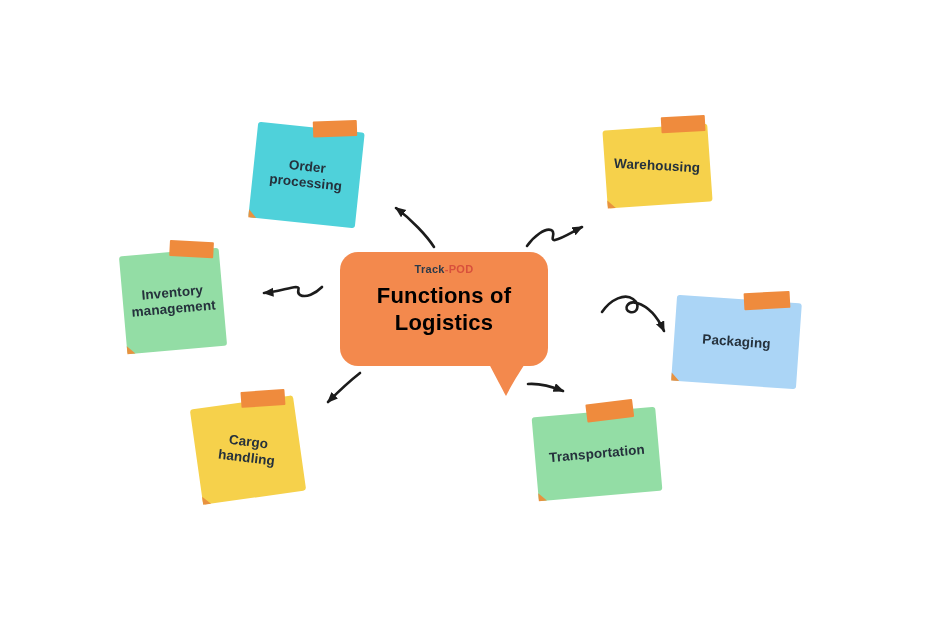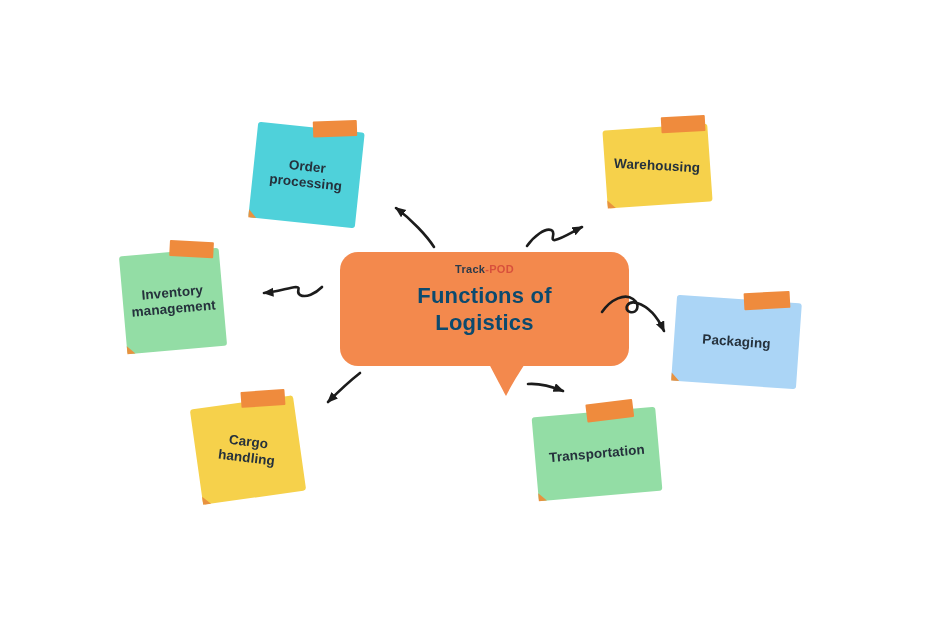--- a/index.html
+++ b/index.html
@@ -2,32 +2,32 @@
 <html><head>
 <meta charset="utf-8">
 <style>
   html,body{margin:0;padding:0;background:#ffffff;}
   #canvas{
     position:relative;width:926px;height:617px;background:#ffffff;
     overflow:hidden;font-family:"Liberation Sans",sans-serif;
   }
   
   .bubble{
-    position:absolute;left:340px;top:252px;width:289px;height:114px;
+    position:absolute;left:340px;top:252px;width:208px;height:114px;
     background:#f3894d;border-radius:18px;z-index:3;
     display:flex;flex-direction:column;align-items:center;
   }
   .brand{
     margin-top:11px;font-size:11px;font-weight:800;letter-spacing:.3px;
     line-height:12px;
   }
   .brand .track{color:#2b3a4a;}
   .brand .pod{color:#d8503c;}
   .bubble-title{
-    margin-top:7px;color:#0c4a6e;font-size:22px;font-weight:700;
+    margin-top:7px;color:#000000;font-size:22px;font-weight:700;
     line-height:27px;text-align:center;white-space:pre-line;letter-spacing:.2px;
   }
   
   .note{
     position:absolute;z-index:2;border-radius:3px;
     display:flex;align-items:center;justify-content:center;
   }
   .note-label{
     font-weight:700;color:#25313c;font-size:13.5px;line-height:16px;
     text-align:center;white-space:pre-line;letter-spacing:.1px;

